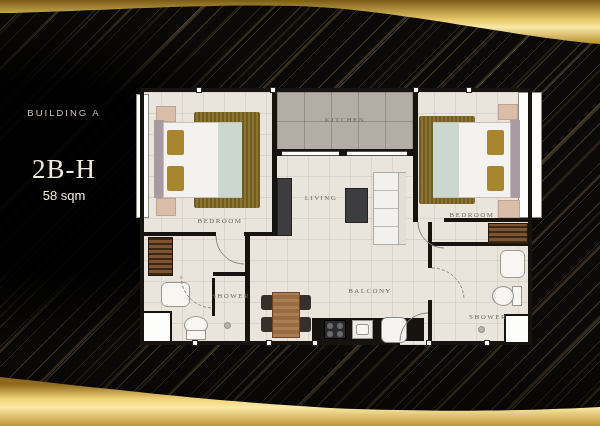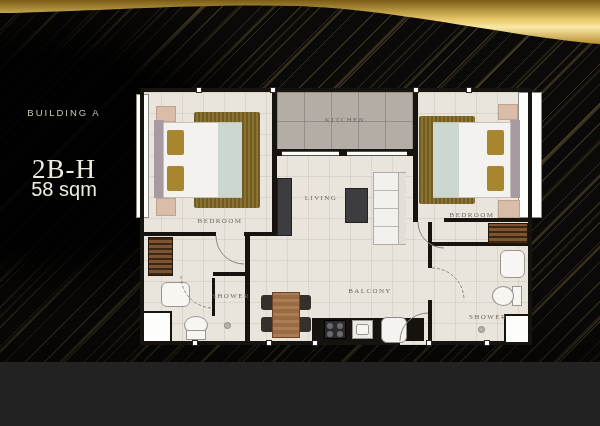--- a/index.html
+++ b/index.html
@@ -1,16 +1,16 @@
 <!DOCTYPE html>
 <html style="--bg: #0c0a08; --goldDark: #8a6318; --goldLight: #f3d87d; --goldPale: #f9e8a6; --goldDeep: #c09637; --brandRed: #a93a1b; --floorCream: #eae5dc; --balconyGray: #b3ada6; --wallBlack: #17130f; --rugGold: #8b7330; --labelGray: #6e6962; --panelCream: #f1ebdf; --panelTan: #cdc4b2; --viewTan: #c9b68c;"><head>
 <meta charset="utf-8">
 <style>
   html,body{margin:0;padding:0;background:#222;}
-  #stage{position:relative;width:600px;height:362px;overflow:hidden;
+  #stage{position:relative;width:600px;height:426px;overflow:hidden;
          background:var(--bg,#0c0a08);font-family:"Liberation Sans",sans-serif;}
 
   
   .stripes{position:absolute;inset:0;
     background-image:
       repeating-linear-gradient(135deg, transparent 0 7px, rgba(214,186,112,0.20) 7px 8px, transparent 8px 14px),
       repeating-linear-gradient(135deg, transparent 0 23px, rgba(170,140,80,0.14) 23px 25px),
       repeating-linear-gradient(135deg, transparent 0 47px, rgba(236,210,140,0.10) 47px 50px);
   }
   .shade-left{position:absolute;inset:0;
@@ -19,21 +19,21 @@
     background:linear-gradient(180deg, rgba(0,0,0,0) 78%, rgba(0,0,0,0.45) 100%);}
 
   .band{position:absolute;left:0;width:600px;display:block;}
   #band-top{top:0;height:50px;}
   #band-bottom{top:366px;height:60px;}
 
   
   .pnl{position:absolute;text-align:center;}
   #building{left:14px;top:107px;width:100px;font-size:9.5px;letter-spacing:2px;color:var(--panelTan,#cdc4b2);}
   #unitcode{left:8px;top:154px;width:112px;font-size:27px;letter-spacing:1px;color:var(--panelCream,#f1ebdf);font-family:Liberation Serif, serif;}
-  #unitarea{left:8px;top:178px;width:112px;font-size:20px;color:var(--panelCream,#f1ebdf);}
+  #unitarea{left:8px;top:188px;width:112px;font-size:13px;color:var(--panelCream,#f1ebdf);}
   #viewlbl{left:6px;top:228px;width:116px;font-size:9px;letter-spacing:1.5px;line-height:1.35;color:var(--viewTan,#c9b68c);}
 
   
   #brand{position:absolute;right:13px;top:396px;font-size:16.5px;font-weight:bold;letter-spacing:0.3px;
          color:var(--brandRed,#a93a1b);text-shadow:0 1px 1px rgba(50,8,0,0.45);}
 
   
   #plan{position:absolute;left:136px;top:86px;width:408px;height:262px;}
   #plan *{position:absolute;box-sizing:border-box;}
   .floor{left:4px;top:2px;width:392px;height:257px;background:var(--floorCream,#eae5dc);

